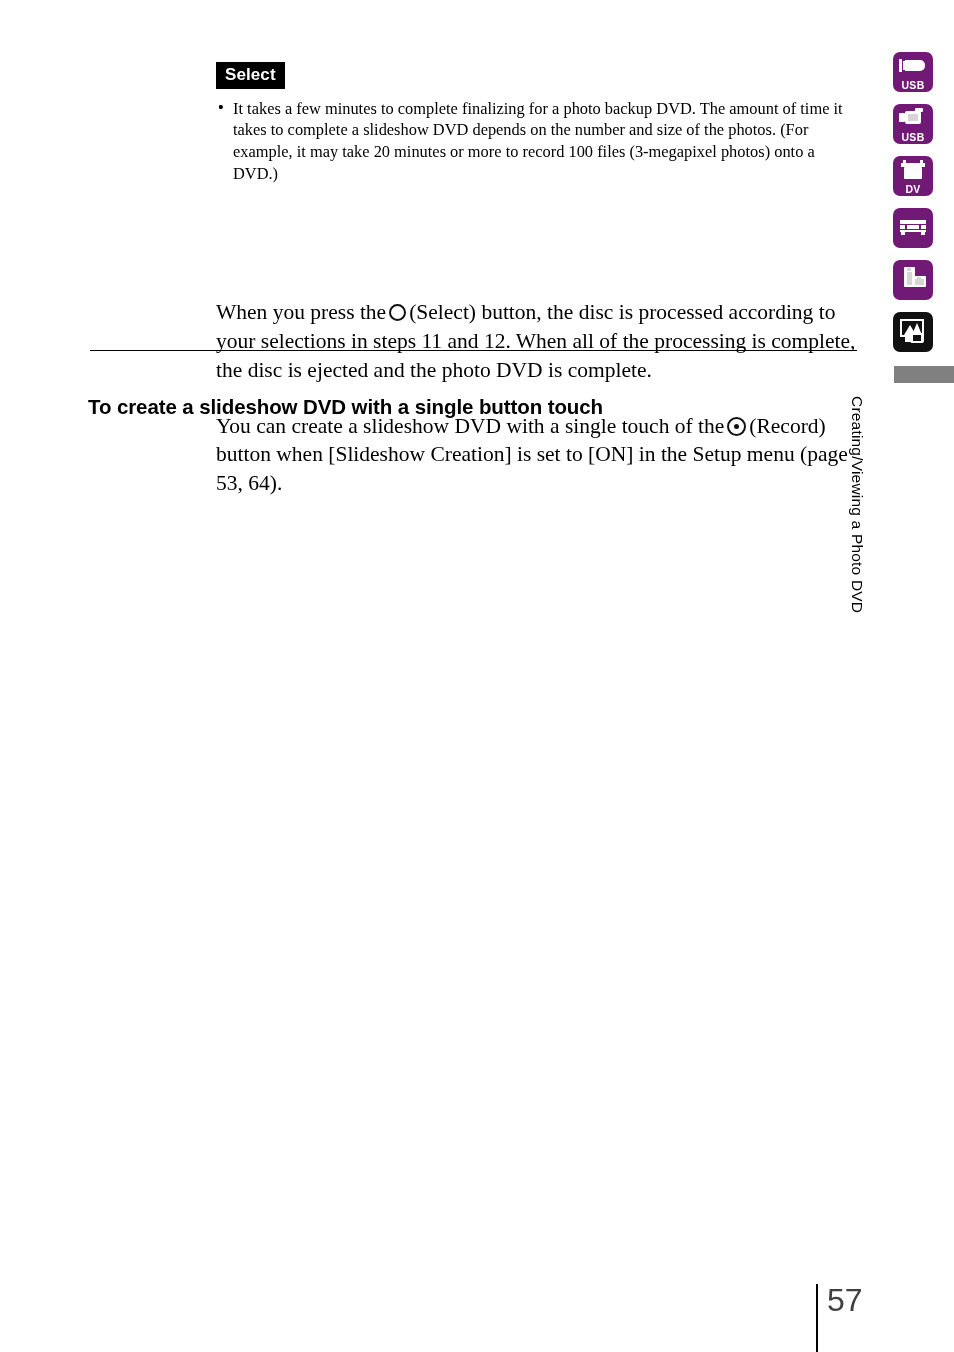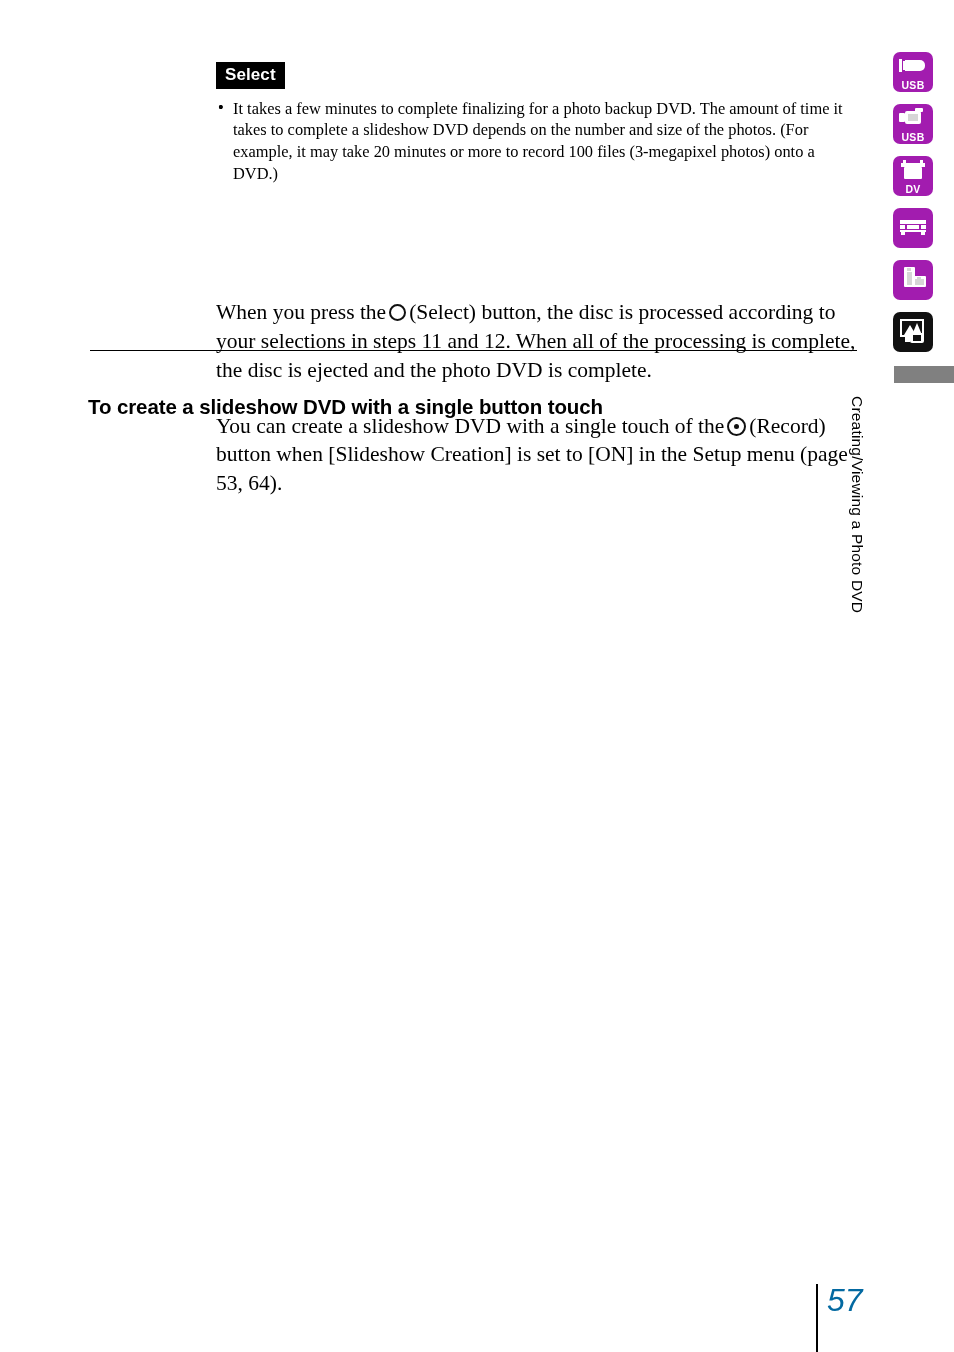--- a/index.html
+++ b/index.html
@@ -128,21 +128,21 @@
   #tab-rail {
     position: absolute;
     left: 893px;
     top: 52px;
     width: 40px;
   }
   .tab-icon {
     width: 40px;
     height: 40px;
     border-radius: 7px;
-    background: #a21caf;
+    background: #701a75;
     margin-bottom: 12px;
     position: relative;
     overflow: hidden;
   }
   .tab-icon.active { background: #111111; }
   .tab-icon .tab-label {
     position: absolute;
     bottom: 1px;
     left: 0;
     right: 0;
@@ -243,22 +243,21 @@
     height: 68px;
     background: #000000;
   }
   #folio-number {
     position: absolute;
     left: 827px;
     top: 1284px;
     font-family: "Liberation Sans", sans-serif;
     font-size: 32px;
     line-height: 1;
-    color: #0369a1;
-    font-style: italic;
+    color: #404040;
   }
 </style>
 </head>
 <body>
 
 <div id="notes-block">
   <div id="notes-badge">Select</div>
   <ul id="notes-list">
     <li>
       <span class="bullet">•</span>

